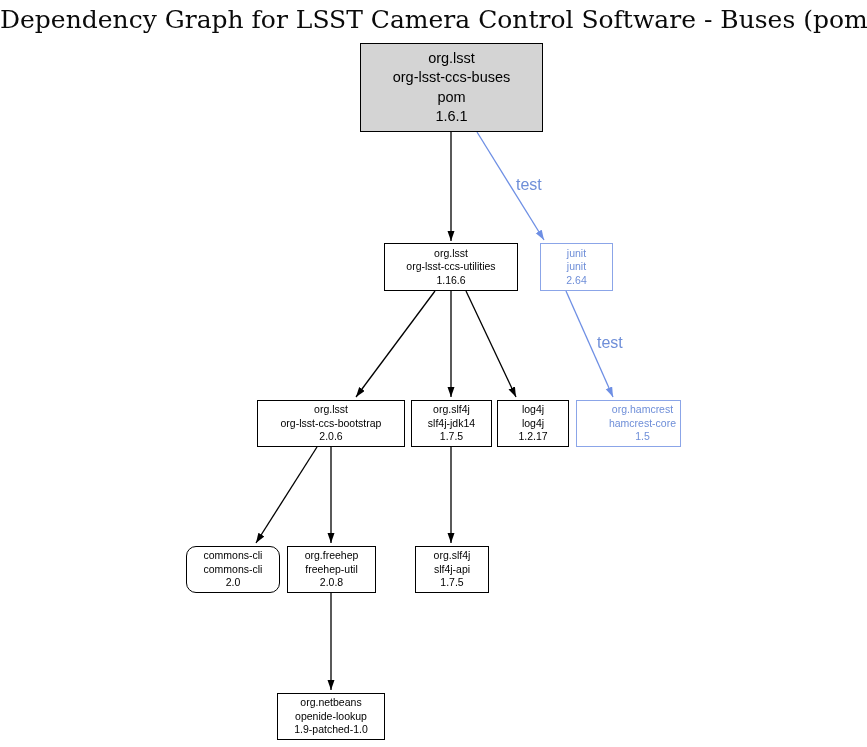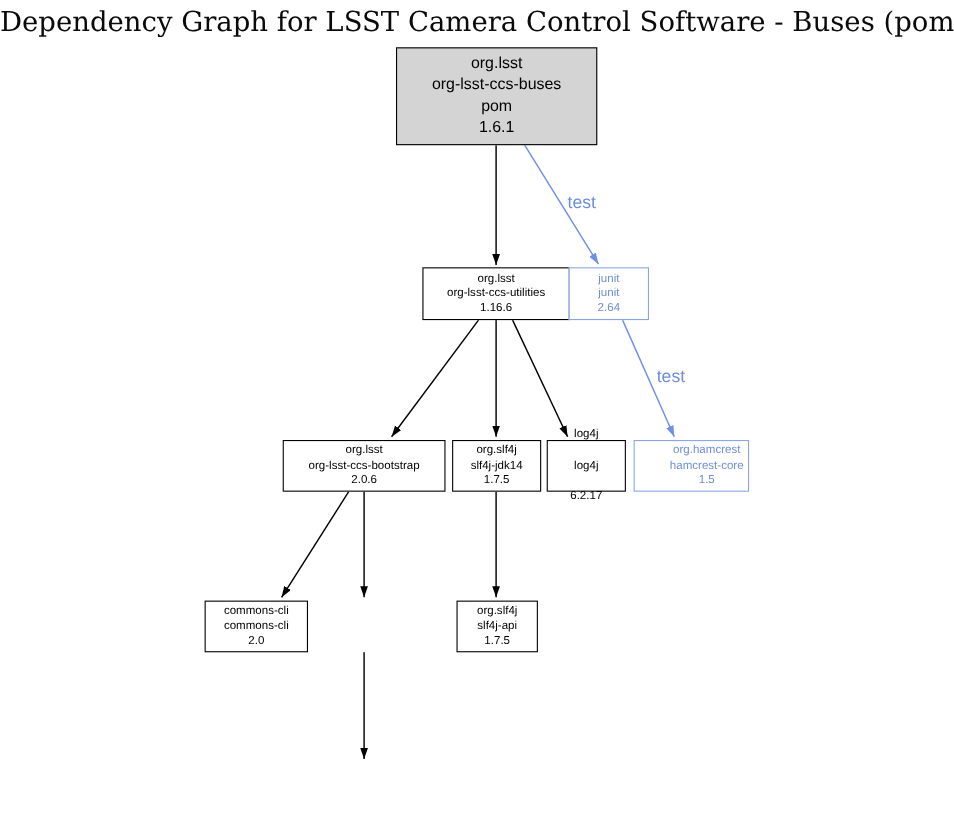--- a/index.html
+++ b/index.html
@@ -96,21 +96,21 @@
     <div>pom</div>
     <div>1.6.1</div>
   </div>
 
   <div class="node" style="left:384px; top:243px; width:134px; height:48px;">
     <div>org.lsst</div>
     <div>org-lsst-ccs-utilities</div>
     <div>1.16.6</div>
   </div>
 
-  <div class="node blue" style="left:517px; top:243px; width:73px; height:48px;">
+  <div class="node blue" style="left:540px; top:243px; width:73px; height:48px;">
     <div>junit</div>
     <div>junit</div>
     <div>2.64</div>
   </div>
 
   <div class="node blue" style="left:576px; top:400px; width:105px; height:47px;padding-left:28px;">
     <div>org.hamcrest</div>
     <div>hamcrest-core</div>
     <div>1.5</div>
   </div>
@@ -120,33 +120,43 @@
     <div>org-lsst-ccs-bootstrap</div>
     <div>2.0.6</div>
   </div>
 
   <div class="node" style="left:411px; top:400px; width:81px; height:47px;">
     <div>org.slf4j</div>
     <div>slf4j-jdk14</div>
     <div>1.7.5</div>
   </div>
 
-  <div class="node" style="left:497px; top:400px; width:72px; height:47px;gap:15px;">
+  <div class="node" style="left:497px; top:400px; width:72px; height:47px;">
     <div>log4j</div>
     <div>log4j</div>
-    <div>6.2.17</div>
+    <div>1.2.17</div>
   </div>
 
-  <div class="node" style="left:186px; top:546px; width:94px; height:47px;">
+  <div class="node" style="left:186px; top:546px; width:94px; height:47px;border-radius:10px;">
     <div>commons-cli</div>
     <div>commons-cli</div>
     <div>2.0</div>
   </div>
 
+  <div class="node" style="left:287px; top:546px; width:89px; height:47px;">
+    <div>org.freehep</div>
+    <div>freehep-util</div>
+    <div>2.0.8</div>
+  </div>
 
   <div class="node" style="left:415px; top:546px; width:74px; height:47px;">
     <div>org.slf4j</div>
     <div>slf4j-api</div>
     <div>1.7.5</div>
   </div>
 
+  <div class="node" style="left:277px; top:693px; width:108px; height:47px;">
+    <div>org.netbeans</div>
+    <div>openide-lookup</div>
+    <div>1.9-patched-1.0</div>
+  </div>
 
 </div>
 
 </body></html>

